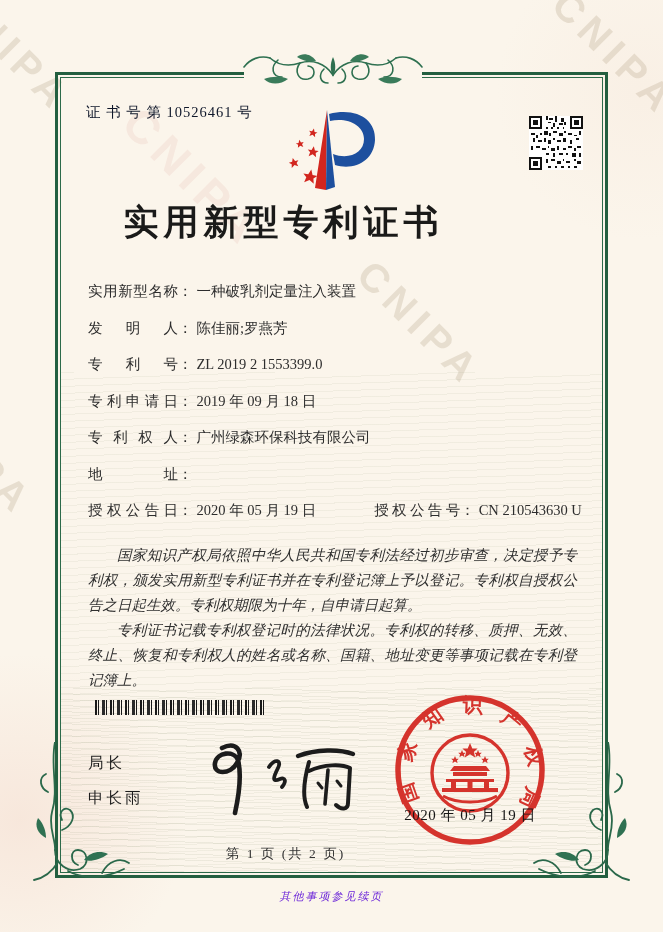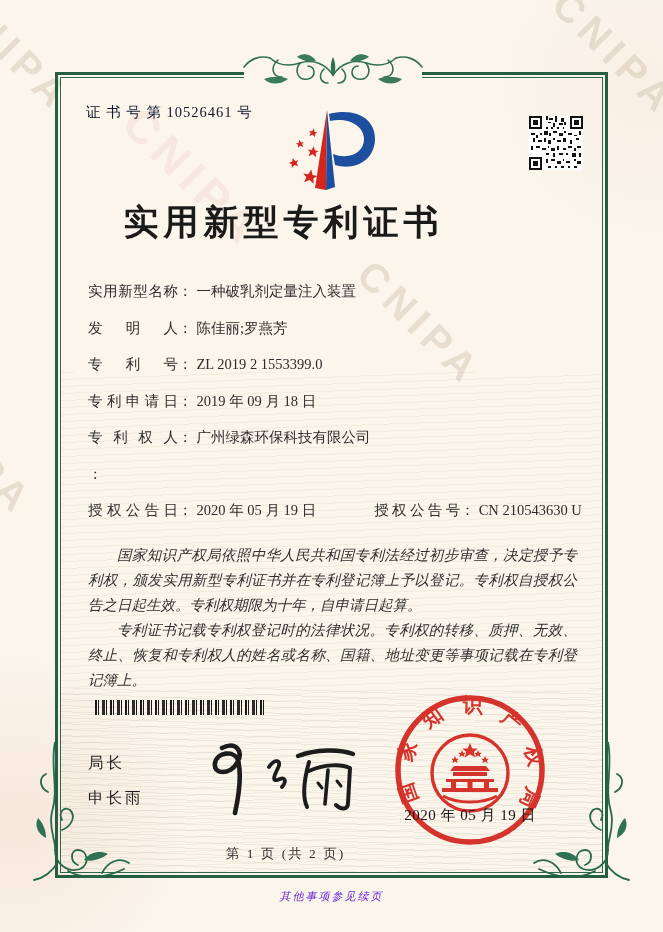--- a/index.html
+++ b/index.html
@@ -236,20 +236,21 @@
     <span class="flabel">专利申请日</span>
       <span class="fcolon">：</span>
       <span class="fvalue">2019 年 09 月 18 日</span>
   </div>
   <div class="frow">
     <span class="flabel">专利权人</span>
       <span class="fcolon">：</span>
       <span class="fvalue">广州绿森环保科技有限公司</span>
   </div>
   <div class="frow">
+    <span class="flabel">地址</span>
       <span class="fcolon">：</span>
   </div>
   <div class="frow">
     <span class="flabel">授权公告日</span>
       <span class="fcolon">：</span>
       <span class="fvalue">2020 年 05 月 19 日</span>
     <span class="pair2">
       <span class="flabel">授权公告号</span>
         <span class="fcolon">：</span>
         <span class="fvalue">CN 210543630 U</span>

